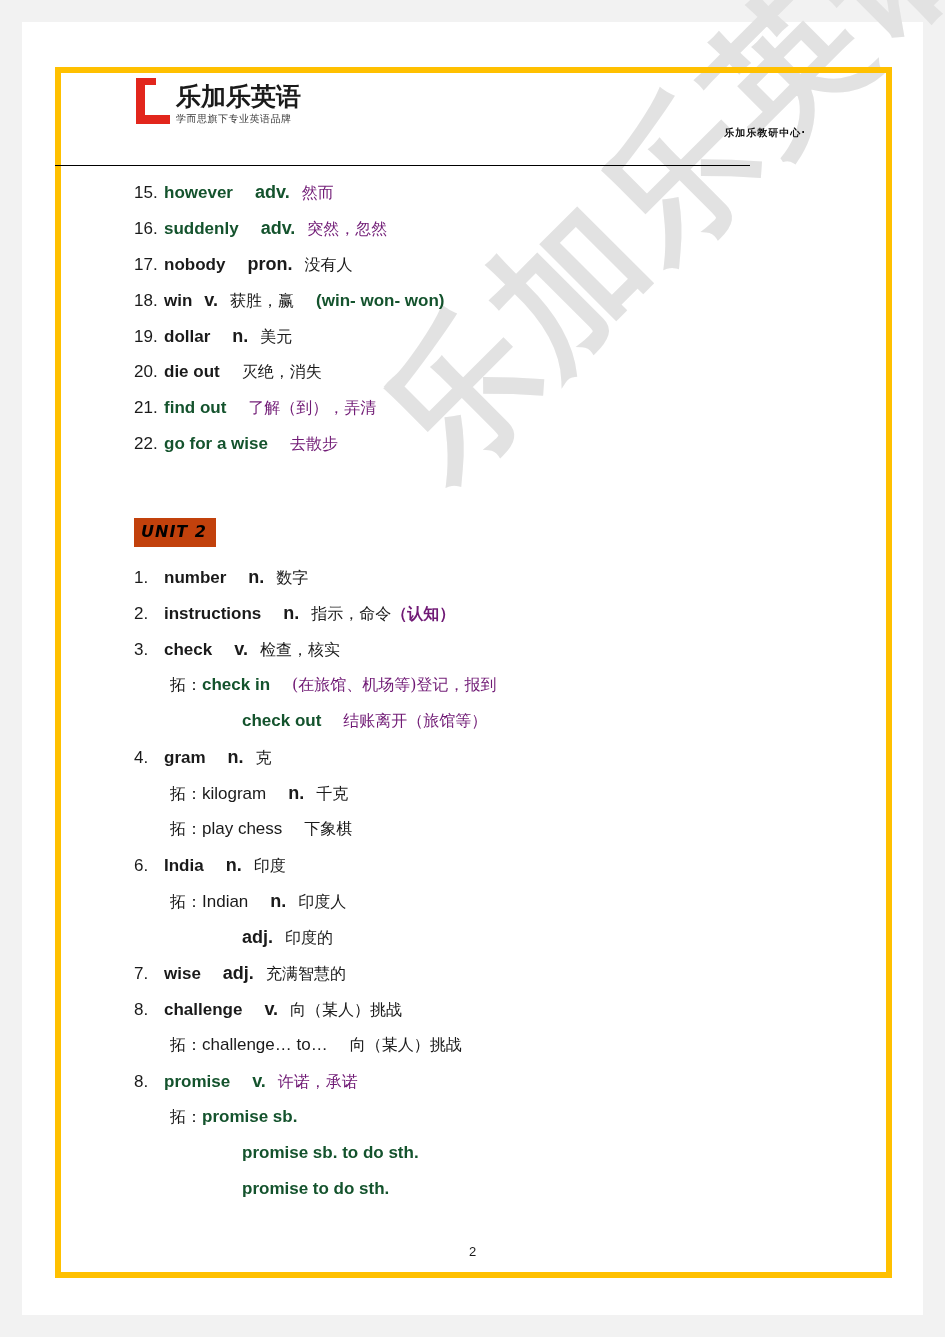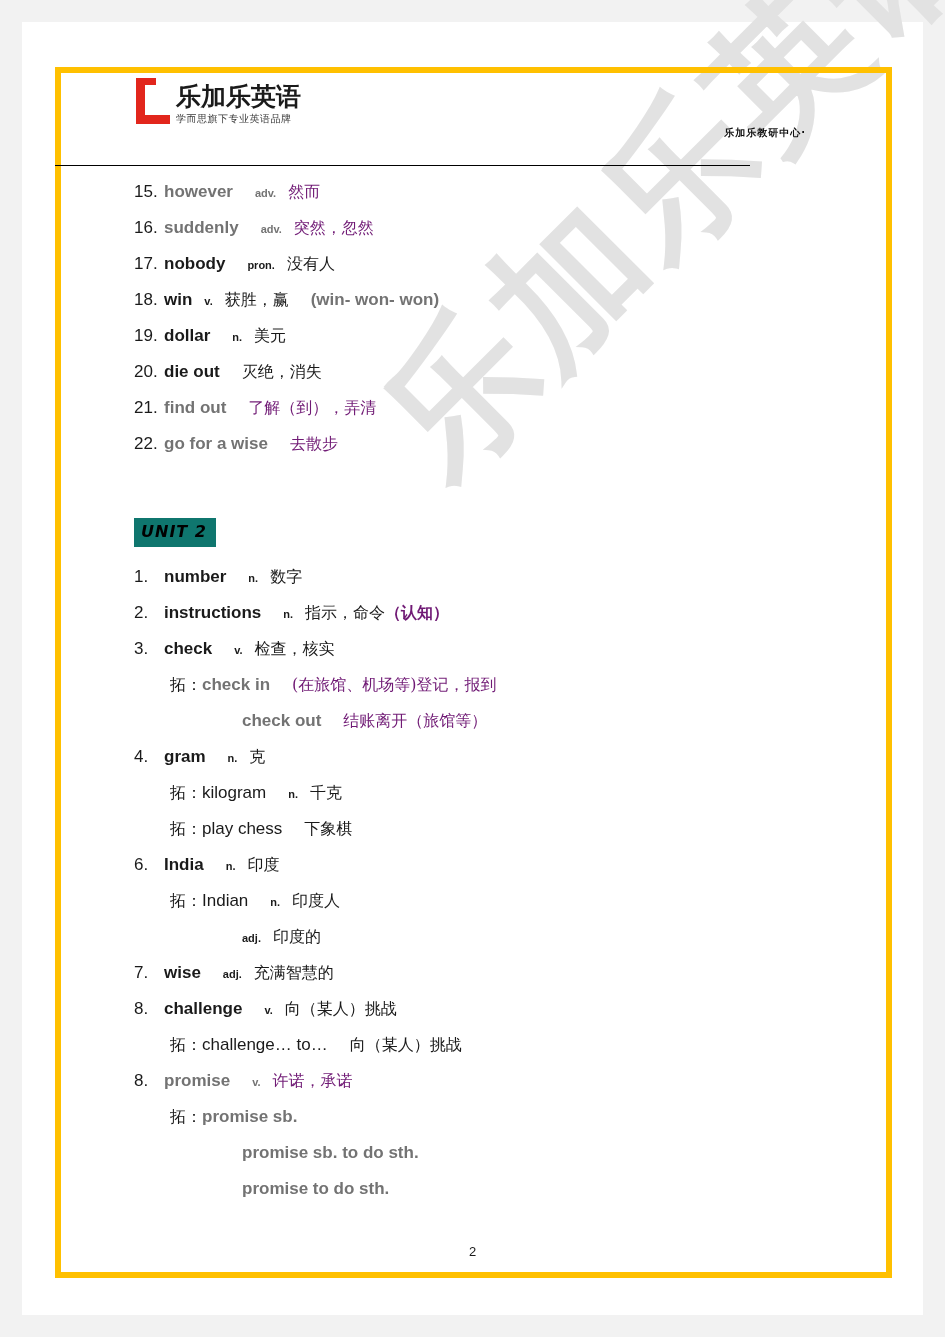--- a/index.html
+++ b/index.html
@@ -157,52 +157,52 @@
     padding-left: 36px;
   }
   .entry.sub2 {
     padding-left: 108px;
   }
   .word {
     font-weight: bold;
   }
   .pos {
     font-weight: bold;
-    font-size: 11px;
+    font-size: 18px;
   }
   .cn {
     font-family: "DejaVu Serif", serif;
     font-size: 16px;
   }
   .red {
     color: #701a75;
   }
   .redbright {
-    color: #737373;
+    color: #14532d;
   }
   .blk {
     color: #1a1a1a;
   }
   .gap {
     display: inline-block;
     width: 12px;
   }
   .gap-lg {
     display: inline-block;
     width: 22px;
   }
   .spacer {
     height: 56px;
   }
 
   
   .unit-badge {
     position: relative;
     display: inline-block;
-    background: #0f766e;
+    background: #c2410c;
     color: #000000;
     font-family: "DejaVu Sans", sans-serif;
     font-size: 16px;
     font-weight: bold;
     font-style: italic;
     letter-spacing: 1px;
     padding: 4px 9px 5px 7px;
     line-height: 20px;
     margin-bottom: 12px;
   }

